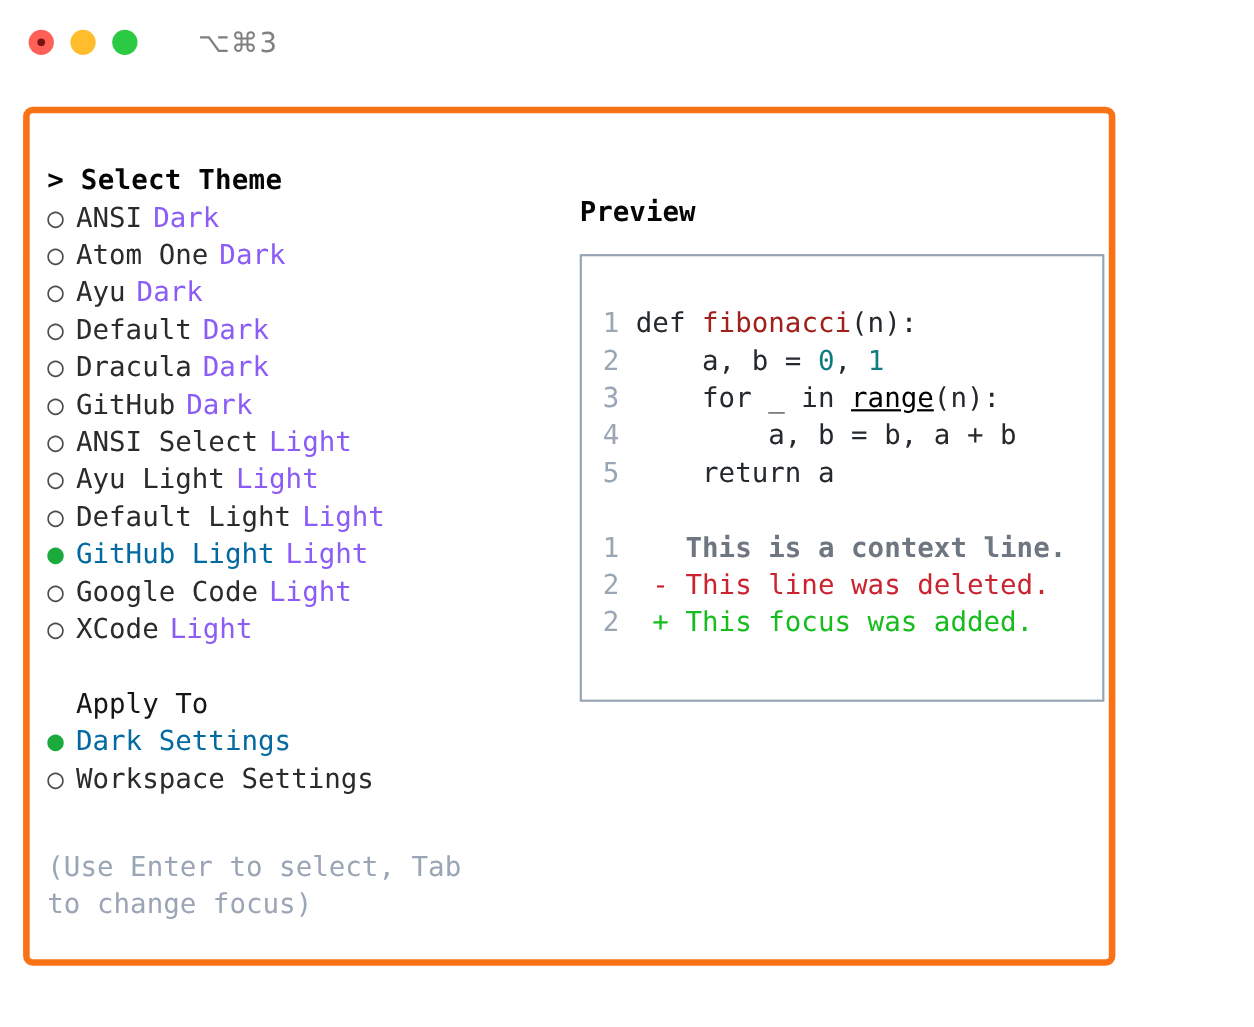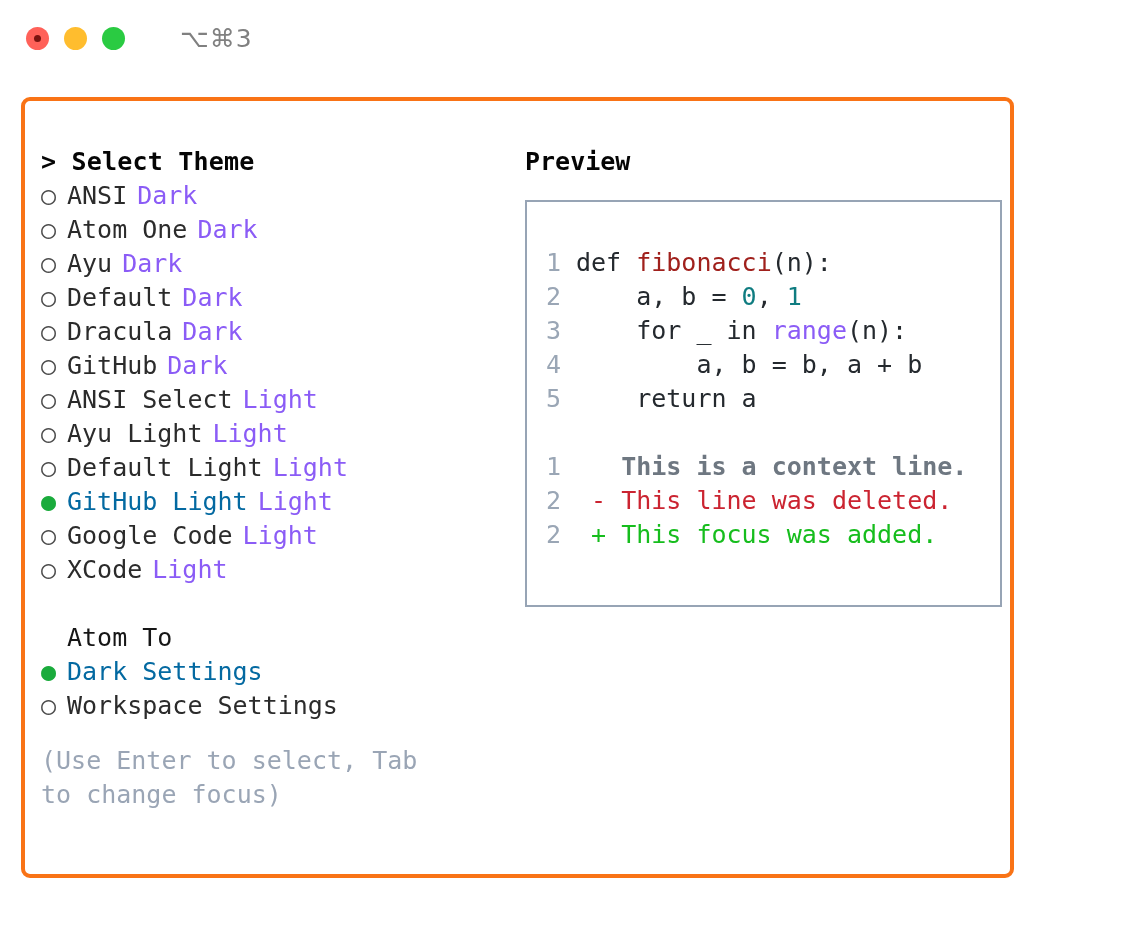--- a/index.html
+++ b/index.html
@@ -68,21 +68,21 @@
     white-space: pre;
   }
 
   
   #panel {
     position: absolute;
     left: 21px;
     top: 97px;
     width: 993px;
     height: 781px;
-    border: 4px solid #f97316;
+    border: 6px solid #f97316;
     border-radius: 9px;
     box-sizing: border-box;
     background: #ffffff;
   }
 
   #panel-inner {
     position: absolute;
     left: 0; top: 0;
     width: 100%;
     height: 100%;
@@ -145,41 +145,42 @@
   .apply-header {
     font-size: 25px;
     color: #161616;
     white-space: pre;
     line-height: 34px;
     height: 34px;
     padding-left: 26px;
   }
 
   #hint {
-    margin-top: 21px;
+    margin-top: 46px;
     font-size: 25px;
     color: #9aa5b5;
     line-height: 34px;
     width: 420px;
     white-space: pre-wrap;
   }
 
   
   #right-col {
     flex: 1 1 auto;
     box-sizing: border-box;
     padding-left: 22px;
   }
   #preview-header {
     font-size: 25px;
     font-weight: bold;
     color: #050505;
     line-height: 34px;
     height: 34px;
     white-space: pre;
+    margin-top: 29px;
   }
   #preview-box {
     margin-top: 21px;
     width: 477px;
     height: 407px;
     border: 2px solid #97a4b5;
     box-sizing: border-box;
     background: #ffffff;
     padding: 44px 0 10px 19px;
   }
@@ -192,21 +193,21 @@
   .lineno {
     color: #9aa6b5;
     display: inline-block;
     width: 30px;
   }
   .blank-line { height: 34px; }
 
   .tok-plain  { color: #24292e; }
   .tok-fn     { color: #a0201c; }
   .tok-num    { color: #0f7c80; }
-  .tok-call   { color: #8b5cf6; }
+  .tok-call   { color: #000000; text-decoration: underline; }
   .diff-ctx   { color: #6e7781; font-weight: bold; }
   .diff-del   { color: #cb2431; }
   .diff-add   { color: #16bd1d; }
 </style>
 </head>
 <body>
 
 <div id="window">
 
   <div id="titlebar">
@@ -233,21 +234,21 @@
             <div class="opt-row"><span class="bullet bullet-off">○</span><span class="opt-label">ANSI Select</span><span class="opt-tag">Light</span></div>
             <div class="opt-row"><span class="bullet bullet-off">○</span><span class="opt-label">Ayu Light</span><span class="opt-tag">Light</span></div>
             <div class="opt-row"><span class="bullet bullet-off">○</span><span class="opt-label">Default Light</span><span class="opt-tag">Light</span></div>
             <div class="opt-row"><span class="bullet bullet-on">●</span><span class="opt-label selected">GitHub Light</span><span class="opt-tag">Light</span></div>
             <div class="opt-row"><span class="bullet bullet-off">○</span><span class="opt-label">Google Code</span><span class="opt-tag">Light</span></div>
             <div class="opt-row"><span class="bullet bullet-off">○</span><span class="opt-label">XCode</span><span class="opt-tag">Light</span></div>
           </div>
 
         <div class="spacer-sm"></div>
 
-        <div class="apply-header">Atom To</div>
+        <div class="apply-header">Apply To</div>
         <div id="apply-list">
             <div class="opt-row"><span class="bullet bullet-on">●</span><span class="opt-label selected">Dark Settings</span></div>
             <div class="opt-row"><span class="bullet bullet-off">○</span><span class="opt-label">Workspace Settings</span></div>
           </div>
 
         <div id="hint">(Use Enter to select, Tab to change focus)</div>
       </div>
 
       <div id="right-col">
         <div id="preview-header">Preview</div>

